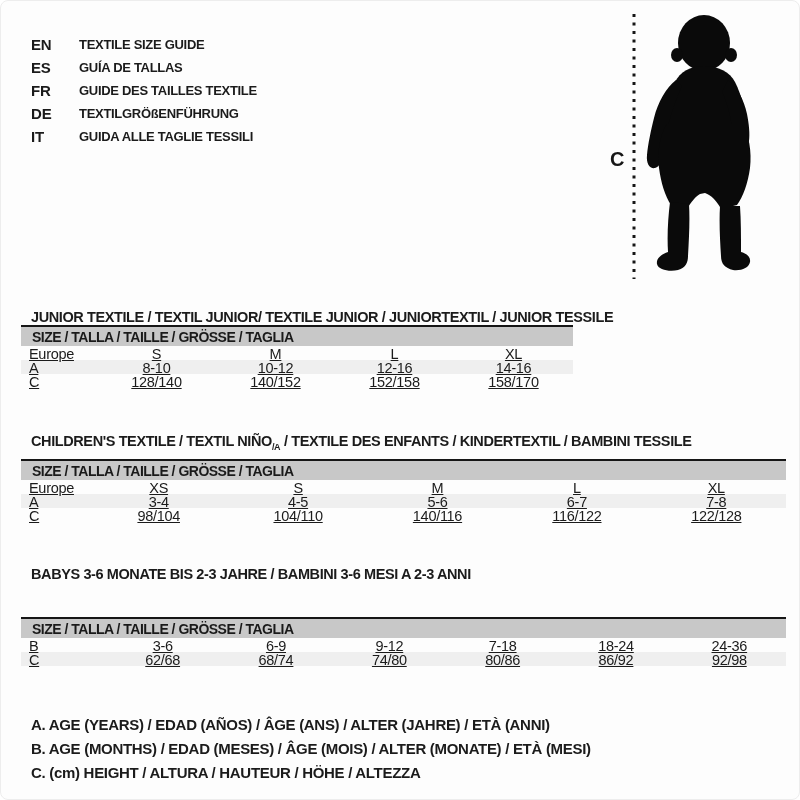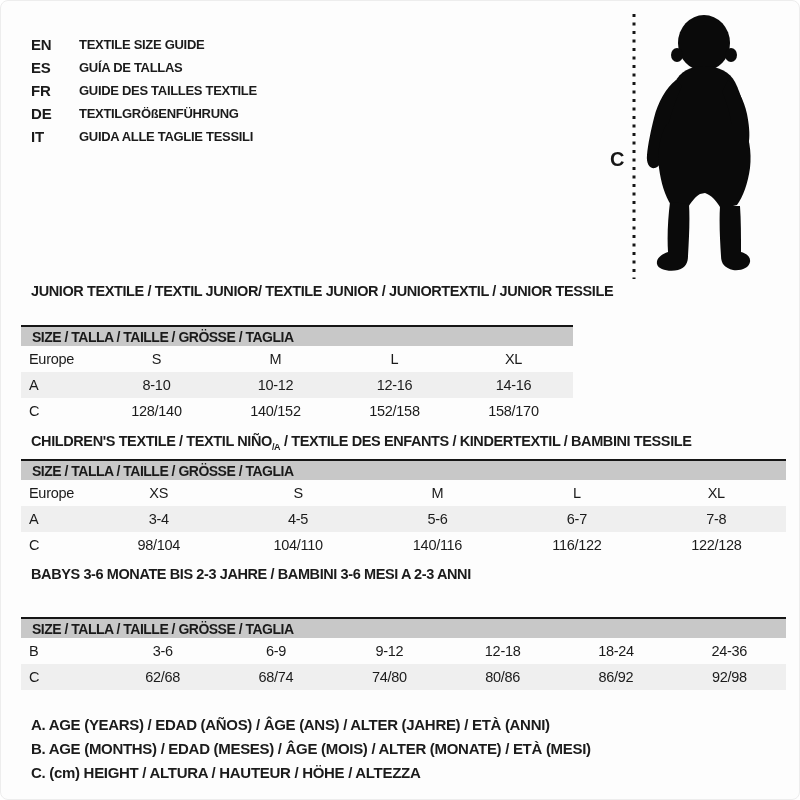--- a/index.html
+++ b/index.html
@@ -19,37 +19,37 @@
 
   
   .figure-wrap { position:absolute; left:600px; top:5px; width:190px; height:285px; }
   .figure-wrap svg { display:block; }
 
   
   .table-title {
     position:absolute; left:30px; font-weight:bold; font-size:14.5px;
     letter-spacing:-0.4px; white-space:nowrap; line-height:17px;
   }
-  #t1-title { top:282px; }
+  #t1-title { top:308px; }
   #t2-title { top:432px; }
   #t3-title { top:561px; line-height:24px; }
   .subA { font-size:9px; font-weight:bold; vertical-align:-4px; letter-spacing:-0.3px; }
 
   
   .size-table { position:absolute; left:20px; }
   #t1 { top:324px; width:552px; }
   #t2 { top:458px; width:765px; }
   #t3 { top:616px; width:765px; }
   .size-bar {
     height:19px; background:#c8c8c8; border-top:2px solid #161616;
     display:flex; align-items:center; padding-left:11px; box-sizing:content-box;
     font-weight:bold; font-size:14px; letter-spacing:-0.5px; color:#1a1a1a;
     white-space:nowrap;
   }
-  .trow { display:grid; height:26px; align-items:center; font-size:14.5px; letter-spacing:-0.3px; }
+  .trow { display:grid; height:14px; align-items:center; font-size:14.5px; letter-spacing:-0.3px;text-decoration:underline; }
   #t1 .trow { grid-template-columns:76px repeat(4, 1fr); }
   #t2 .trow { grid-template-columns:68px repeat(5, 1fr); }
   #t3 .trow { grid-template-columns:85px repeat(6, 1fr); }
   .trow.shaded { background:#efefef; }
   .tlabel { padding-left:8px; text-align:left; white-space:nowrap; }
   .tcell { text-align:center; white-space:nowrap; }
 
   
   .footnotes { position:absolute; left:30px; top:712px; }
   .footnote { height:24px; line-height:24px; font-weight:bold; font-size:15px; letter-spacing:-0.3px; white-space:nowrap; }
@@ -161,21 +161,21 @@
       </div>
     </div>
 
   <div class="size-table" id="t3">
     <div class="size-bar">SIZE / TALLA / TAILLE / GRÖSSE / TAGLIA</div>
   <div class="trow">
         <div class="tlabel">B</div>
         <div class="tcell">3-6</div>
         <div class="tcell">6-9</div>
         <div class="tcell">9-12</div>
-        <div class="tcell">12-18</div>
+        <div class="tcell">7-18</div>
         <div class="tcell">18-24</div>
         <div class="tcell">24-36</div>
       </div>
       <div class="trow shaded">
         <div class="tlabel">C</div>
         <div class="tcell">62/68</div>
         <div class="tcell">68/74</div>
         <div class="tcell">74/80</div>
         <div class="tcell">80/86</div>
         <div class="tcell">86/92</div>

